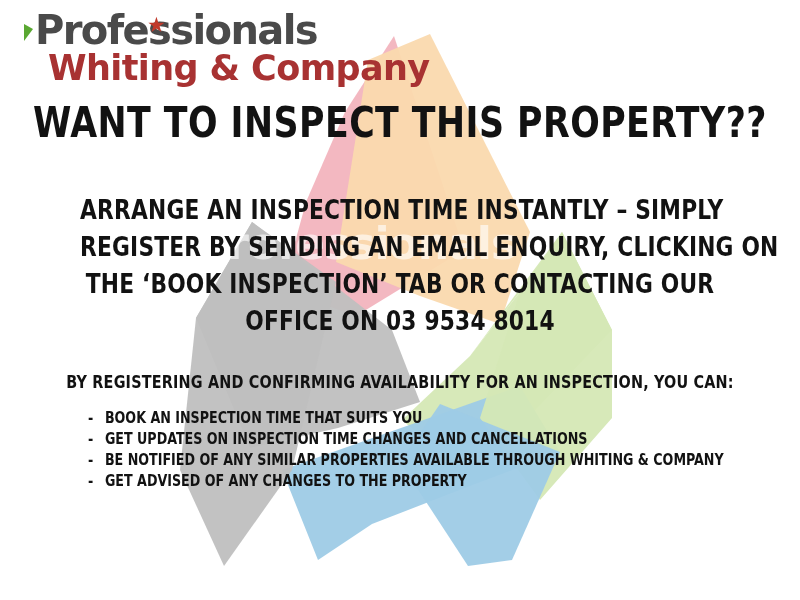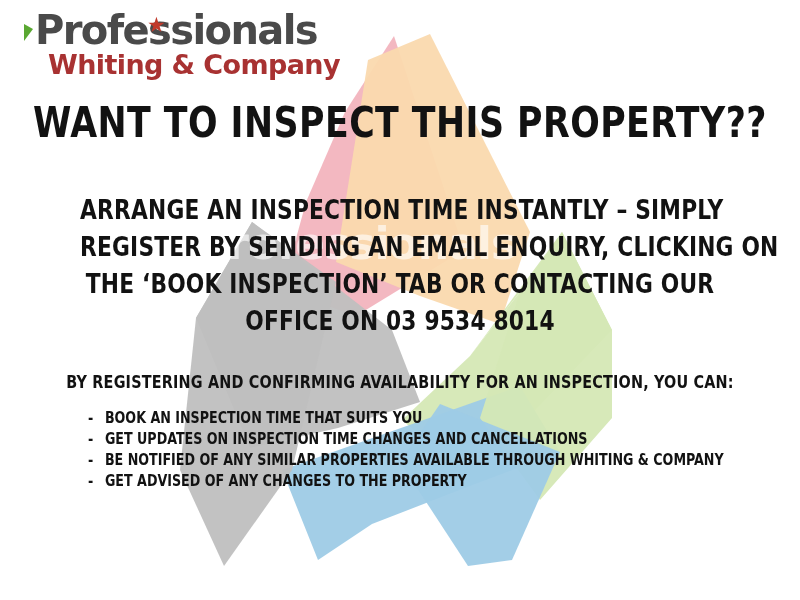--- a/index.html
+++ b/index.html
@@ -80,21 +80,21 @@
     top: 4px;
     font-size: 21px;
     color: #c0392b;
     line-height: 1;
   }
   #logo-bottom-line {
     margin-left: 24px;
     margin-top: 1px;
     font-family: "DejaVu Sans", sans-serif;
     font-weight: bold;
-    font-size: 27px;
+    font-size: 35px;
     letter-spacing: -0.6px;
     color: #a83232;
     white-space: nowrap;
   }
 
   
   #content {
     position: absolute;
     left: 0;
     top: 0;

